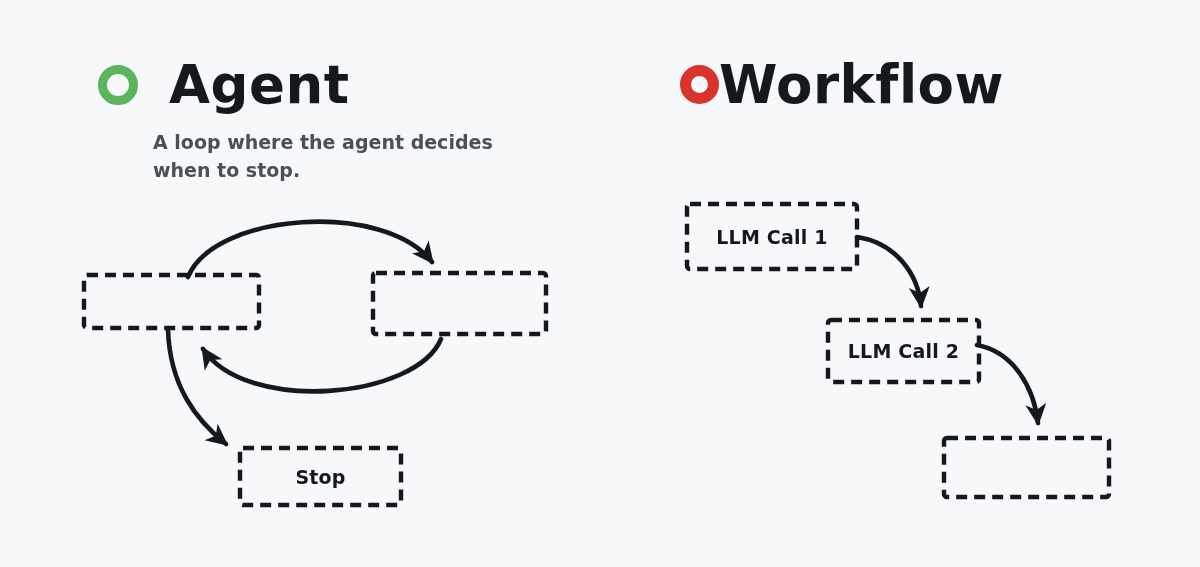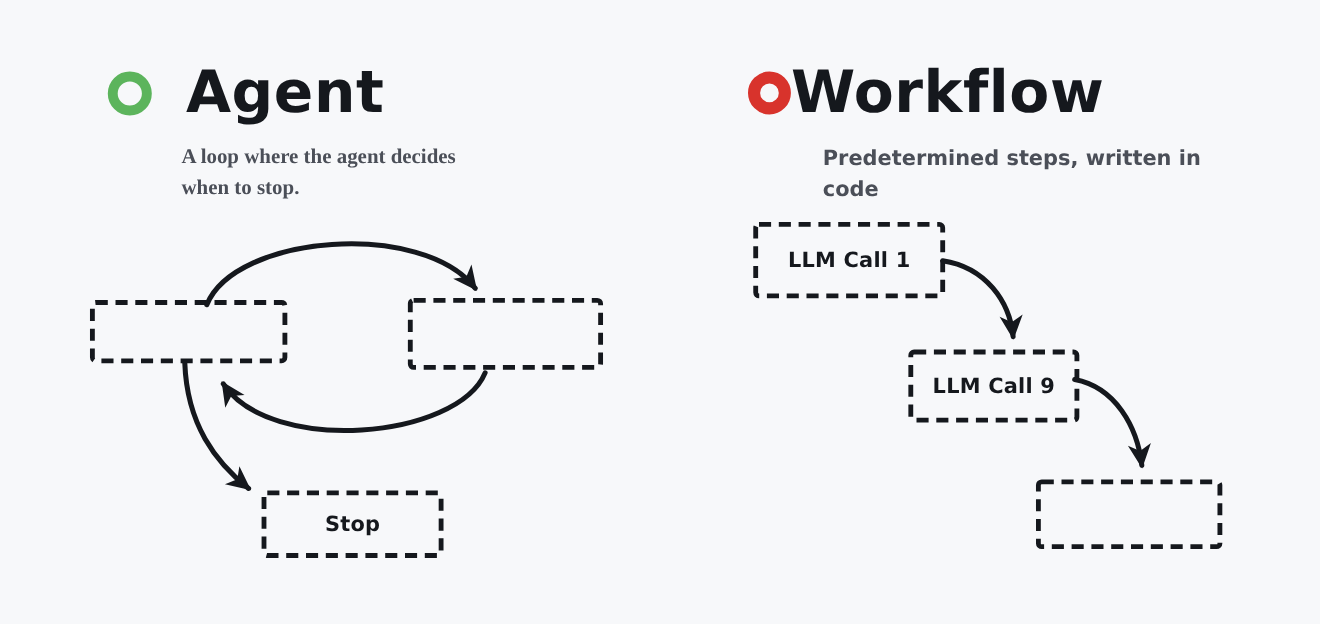--- a/index.html
+++ b/index.html
@@ -68,21 +68,21 @@
 
   .panel-subtitle {
     position: absolute;
     font-family: "DejaVu Sans", sans-serif;
     font-size: 19px;
     font-weight: 600;
     color: #4b4f58;
     line-height: 1.45;
     white-space: pre-line;
   }
-  #agent-panel .panel-subtitle    { left: 165px; top: 129px; width: 340px; font-family: Liberation Serif, serif; }
+  #agent-panel .panel-subtitle    { left: 153px; top: 129px; width: 340px; }
   #workflow-panel .panel-subtitle { left: 148px; top: 131px; width: 400px; }
 
   .node {
     position: absolute;
     box-sizing: border-box;
     display: flex;
     align-items: center;
     justify-content: center;
     background: transparent;
   }
@@ -140,21 +140,20 @@
   <div class="node" style="left:240px; top:448px; width:161px; height:57px;">
     <span class="node-label">Stop</span>
   </div>
 </div>
 
 <div class="panel" id="workflow-panel">
   <div class="panel-header">
     <span class="ring ring-red"></span>
     <span class="panel-title">Workflow</span>
   </div>
-  <div class="panel-subtitle">Predetermined steps, written in code</div>
 
   <div class="node" style="left:87px;  top:204px; width:170px; height:65px;">
     <span class="node-label">LLM Call 1</span>
   </div>
   <div class="node" style="left:228px; top:320px; width:151px; height:62px;">
-    <span class="node-label">LLM Call 9</span>
+    <span class="node-label">LLM Call 2</span>
   </div>
 </div>
 
 </body></html>

